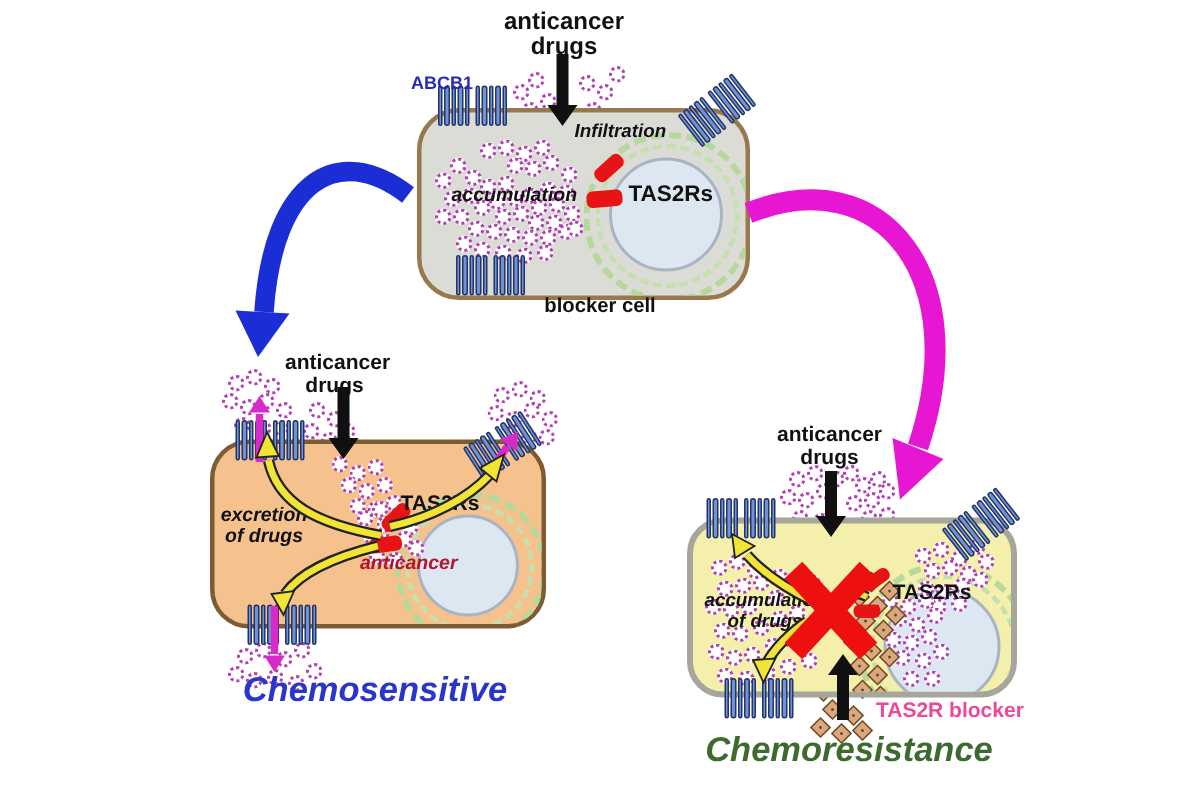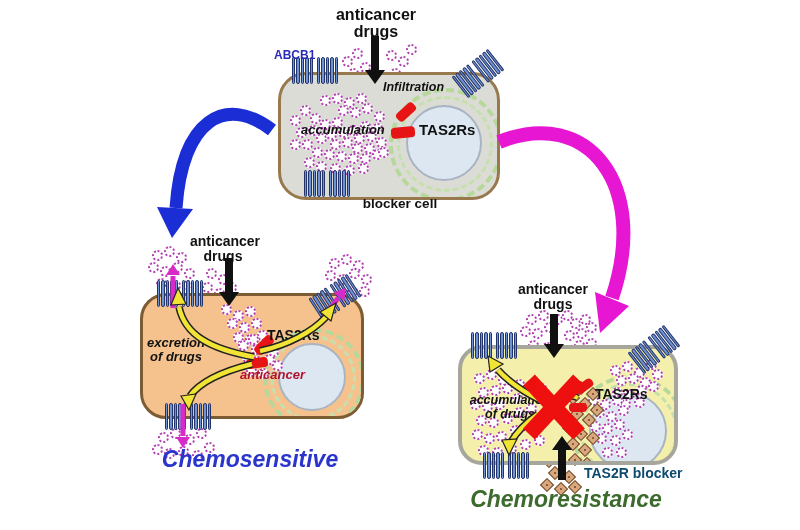--- a/index.html
+++ b/index.html
@@ -57,21 +57,21 @@
   .infil{font-size:12.5px;font-weight:bold;font-style:italic;}
   .accum{font-size:13px;font-weight:bold;font-style:italic;}
   .tas{font-size:14px;font-weight:bold;}
   .tas-top{font-size:15px;font-weight:bold;}
   .cancer{font-size:13.5px;font-weight:bold;}
   .damage{font-size:22px;font-weight:bold;font-style:italic;color:#f07a1e;}
   .excr{font-size:13px;font-weight:bold;font-style:italic;line-height:14px;}
   .activ{font-size:13px;font-weight:bold;font-style:italic;color:#b01430;}
   .accum2{font-size:12.5px;font-weight:bold;font-style:italic;line-height:14px;}
   .plusblk{font-size:19px;font-weight:bold;color:#101010;}
-  .blklbl{font-size:14px;font-weight:bold;color:#0c4a6e;}
+  .blklbl{font-size:14px;font-weight:bold;color:#ec4899;}
   .chemor{font-size:23px;font-weight:bold;font-style:italic;color:#2a35cc;}
   .chemos{font-size:23px;font-weight:bold;font-style:italic;color:#3d6b2e;}
   svg.arrows{position:absolute;left:0;top:0;z-index:40;pointer-events:none;}
 </style>
 </head>
 <body>
 
 <div id="stage">
 
   <div class="cell top-cell">

